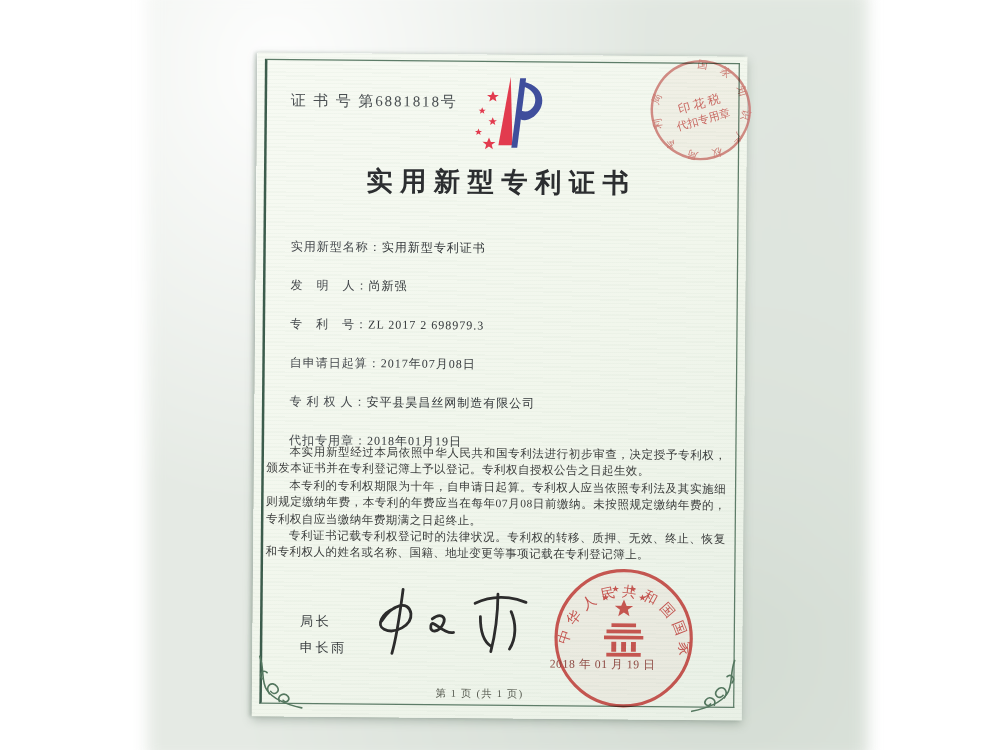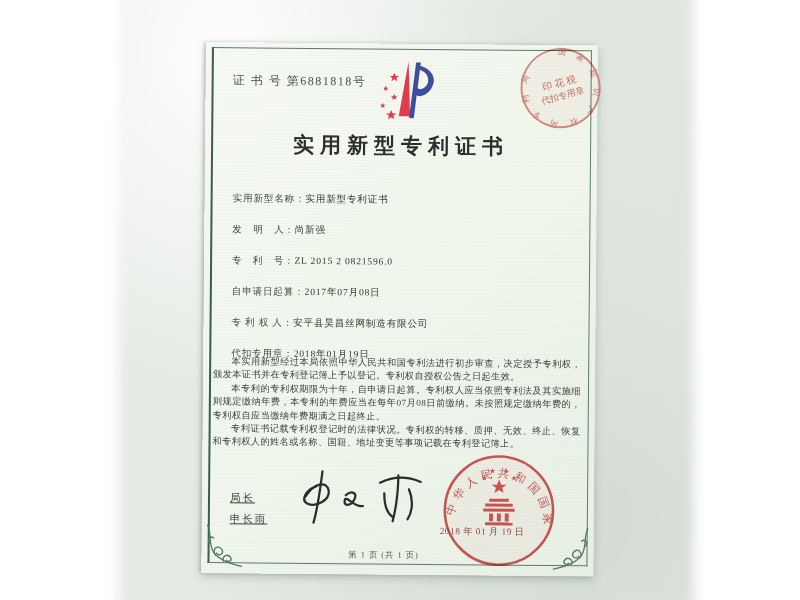--- a/index.html
+++ b/index.html
@@ -42,22 +42,22 @@
     display:flex; flex-direction:column; gap:18px; }
   .field-row { font-size:9.6px; line-height:13px; color:#3f4347; letter-spacing:0.8px;
     white-space:nowrap; }
   .field-label { color:#44484c; }
   .field-value { color:#34383b; }
 
   .body-text { position:absolute; left:10px; top:313px; width:368px;
     font-size:9.2px; line-height:13.4px; color:#3b3d3c; text-align:justify; }
   .body-text p { text-indent:2em; letter-spacing:0.4px; }
 
-  .signer { position:absolute; left:28px; top:445px; font-size:10.5px; color:#3a3e40;
-    letter-spacing:2px; line-height:21px;text-decoration:underline; }
+  .signer { position:absolute; left:38px; top:445px; font-size:10.5px; color:#3a3e40;
+    letter-spacing:2px; line-height:21px; }
   .signature { position:absolute; left:88px; top:422px; width:150px; height:62px; }
 
   .seal-main { position:absolute; left:238px; top:407px; width:118px; height:118px;
     opacity:0.88; mix-blend-mode:multiply; }
   .issue-date { position:absolute; left:238px; top:481px; width:120px; font-size:9.3px;
     color:#8e4a43; letter-spacing:0.5px; white-space:nowrap; }
 
   .stamp { position:absolute; left:312px; top:0px; width:86px; height:86px;
     transform:rotate(-16deg); opacity:0.9; mix-blend-mode:multiply; }
 
@@ -115,21 +115,21 @@
         <use href="#star5" transform="translate(9,51) scale(0.3)"></use>
         <use href="#star5" transform="translate(18,61) scale(0.55)"></use>
       </g>
     </svg>
 
     <div class="title">实用新型专利证书</div>
 
     <div class="fields">
       <div class="field-row"><span class="field-label">实用新型名称：</span><span class="field-value">实用新型专利证书</span></div>
       <div class="field-row"><span class="field-label">发　明　人：</span><span class="field-value">尚新强</span></div>
-      <div class="field-row"><span class="field-label">专　利　号：</span><span class="field-value">ZL 2015 2 0821596.0</span></div>
+      <div class="field-row"><span class="field-label">专　利　号：</span><span class="field-value">ZL 2017 2 698979.3</span></div>
       <div class="field-row"><span class="field-label">自申请日起算：</span><span class="field-value">2017年07月08日</span></div>
       <div class="field-row"><span class="field-label">专 利 权 人：</span><span class="field-value">安平县昊昌丝网制造有限公司</span></div>
       <div class="field-row"><span class="field-label">代扣专用章：</span><span class="field-value">2018年01月19日</span></div>
     </div>
 
     <div class="body-text">
       <p>本实用新型经过本局依照中华人民共和国专利法进行初步审查，决定授予专利权，颁发本证书并在专利登记簿上予以登记。专利权自授权公告之日起生效。</p>
       <p>本专利的专利权期限为十年，自申请日起算。专利权人应当依照专利法及其实施细则规定缴纳年费，本专利的年费应当在每年07月08日前缴纳。未按照规定缴纳年费的，专利权自应当缴纳年费期满之日起终止。</p>
       <p>专利证书记载专利权登记时的法律状况。专利权的转移、质押、无效、终止、恢复和专利权人的姓名或名称、国籍、地址变更等事项记载在专利登记簿上。</p>
     </div>

